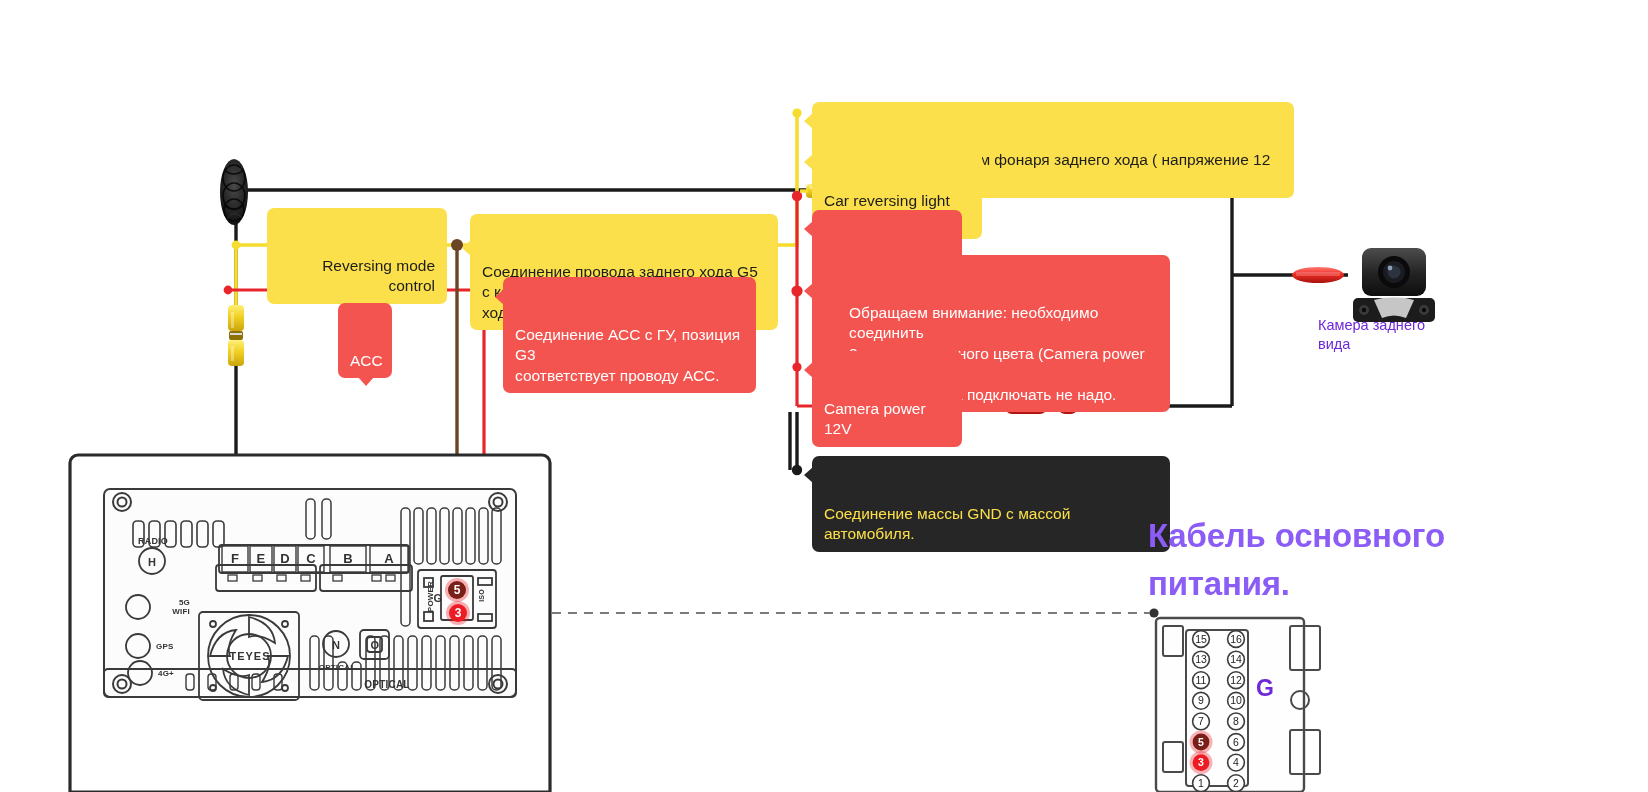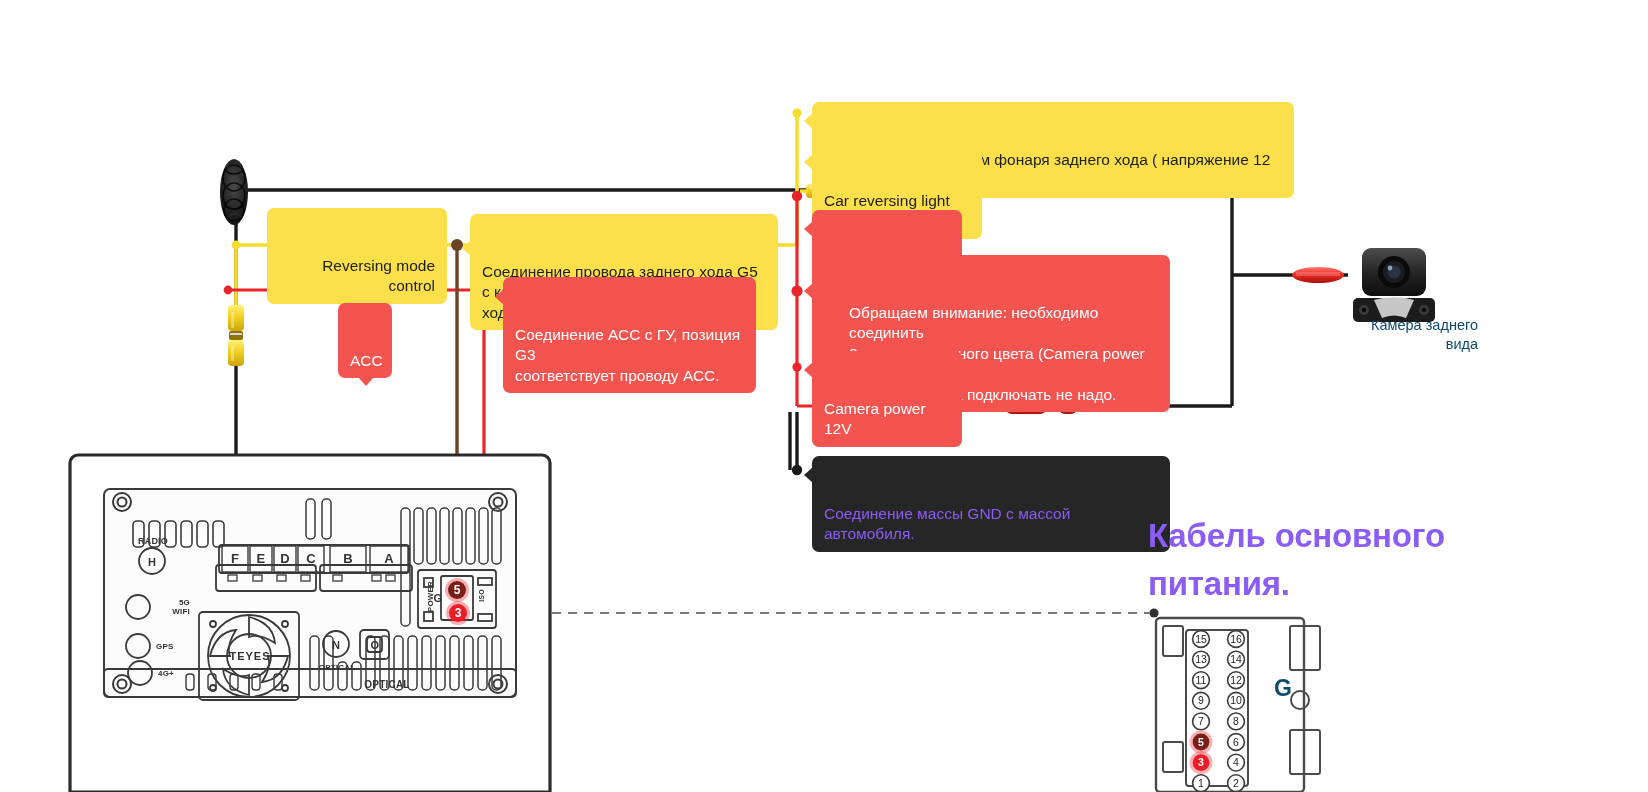--- a/index.html
+++ b/index.html
@@ -5,33 +5,33 @@
   html,body{margin:0;padding:0;background:#ffffff;}
   body{width:1648px;height:792px;position:relative;overflow:hidden;
        font-family:"Liberation Sans","DejaVu Sans",sans-serif;}
   #stage{position:absolute;left:0;top:0;width:1648px;height:792px;}
   svg.layer{position:absolute;left:0;top:0;width:1648px;height:792px;overflow:visible;}
 
   .callout{position:absolute;border-radius:7px;padding:7px 12px;
            font-size:15.5px;line-height:1.32;white-space:pre-line;box-sizing:border-box;}
   .callout.yellow{background:#FBE04B;color:#1d1d1b;}
   .callout.red{background:#F4544F;color:#ffffff;}
-  .callout.dark{background:#262626;color:#8b5cf6;}
+  .callout.dark{background:#262626;color:#fde047;}
   .callout .tail{position:absolute;width:0;height:0;}
   
   .tail.left{left:-8px;border-top:8px solid transparent;border-bottom:8px solid transparent;}
   .tail.left.y{border-right:9px solid #FBE04B;}
   .tail.left.r{border-right:9px solid #F4544F;}
   .tail.left.d{border-right:9px solid #262626;}
   
   .tail.down{bottom:-8px;border-left:8px solid transparent;border-right:8px solid transparent;}
   .tail.down.y{border-top:9px solid #FBE04B;}
   .tail.down.r{border-top:9px solid #F4544F;}
 
-  .plainlabel{position:absolute;font-size:14.5px;color:#0c4a6e;text-align:right;line-height:1.3;}
+  .plainlabel{position:absolute;font-size:14.5px;color:#6d28d9;text-align:left;line-height:1.3;}
   .heading{position:absolute;font-size:33px;font-weight:bold;color:#8b5cf6;
            line-height:1.45;letter-spacing:-0.2px;}
   .hu-text{position:absolute;font-size:8px;color:#333;font-weight:bold;text-align:center;
            letter-spacing:.2px;}
   .vtext{transform-origin:center;}
 </style>
 </head>
 <body>
 
 <div id="stage">

